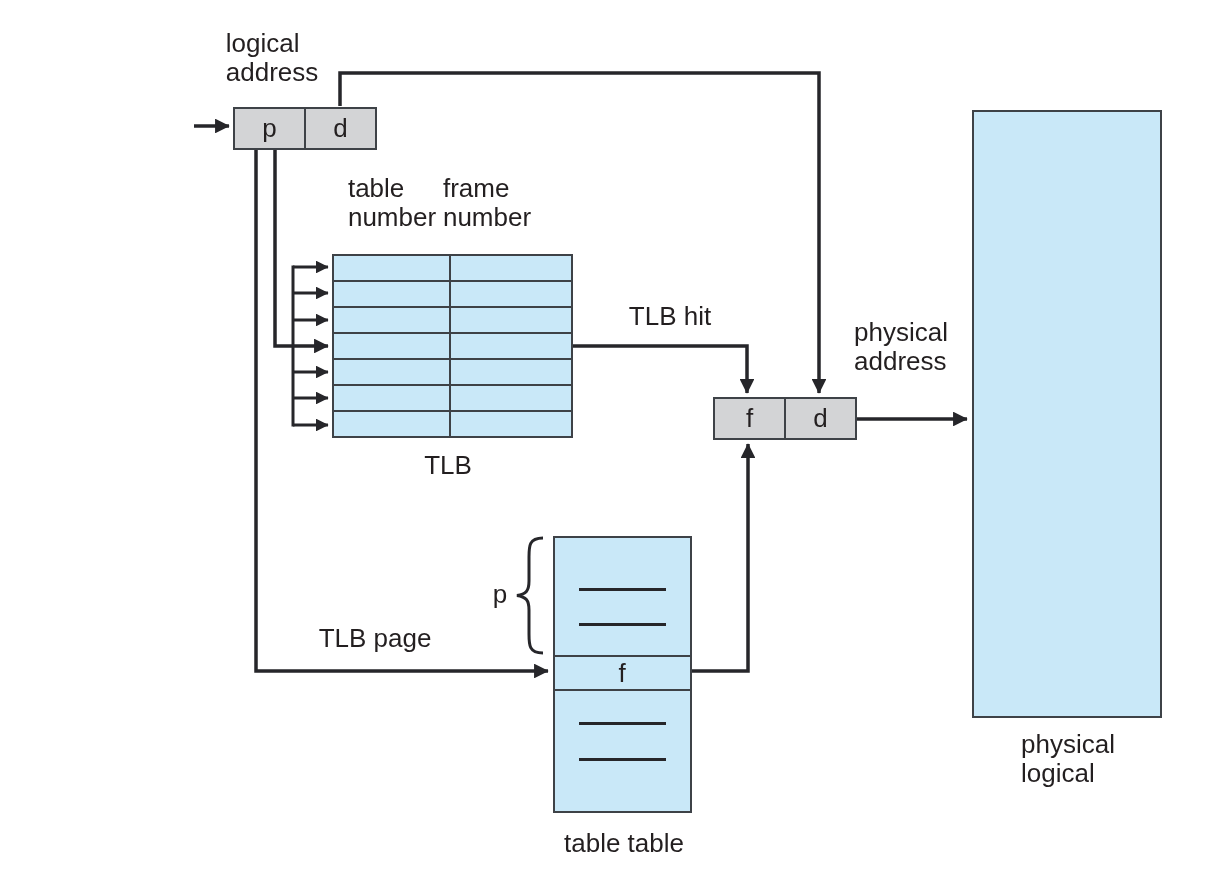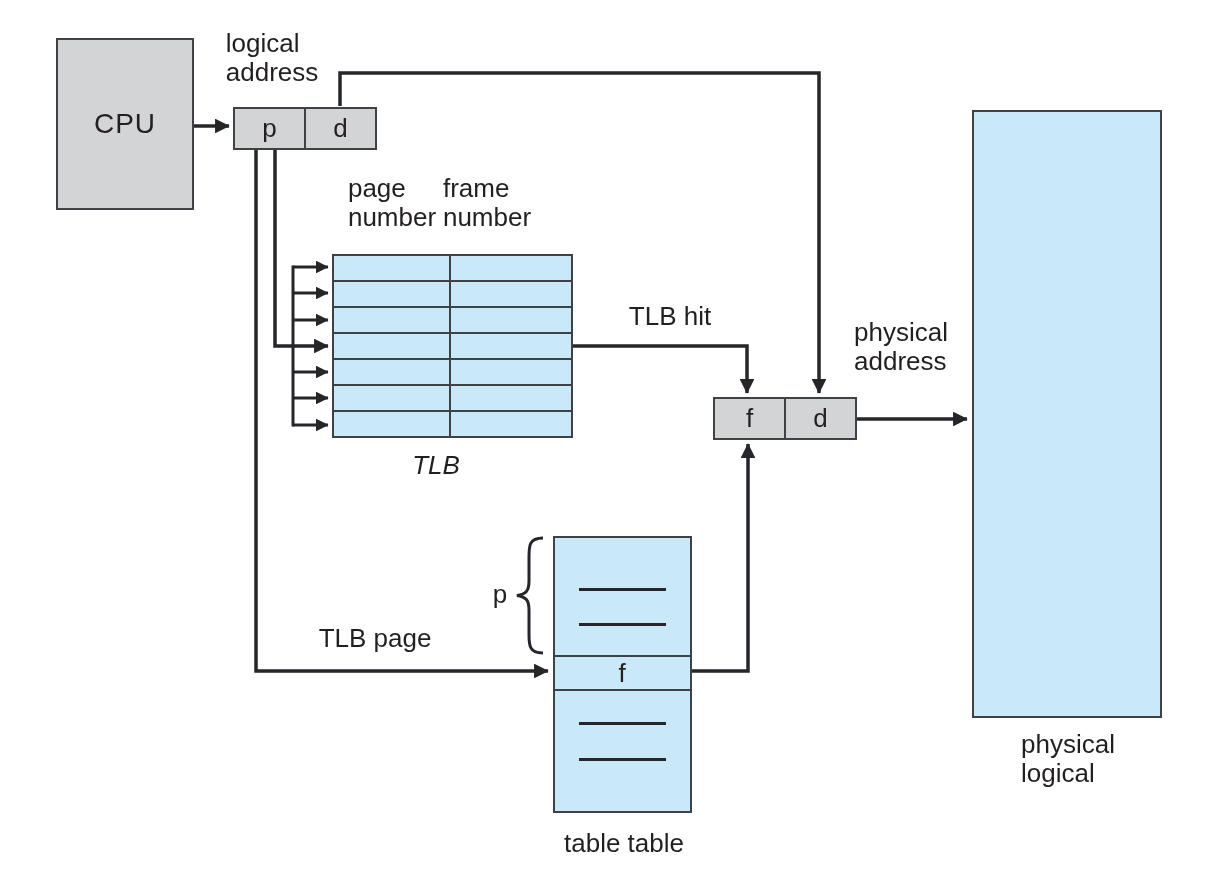--- a/index.html
+++ b/index.html
@@ -110,36 +110,33 @@
 
     <path class="wire" d="M 573 346 L 747 346 L 747 393" marker-end="url(#arr)"></path>
 
     <path class="wire" d="M 692 671 L 748 671 L 748 444" marker-end="url(#arr)"></path>
 
     <path class="wire" d="M 857 419 L 967 419" marker-end="url(#arr)"></path>
 
     <path class="wire thin" d="M 543 538 C 529 538 529 546 529 557 L 529 581 C 529 591 526 594 517 595.5 C 526 597 529 600 529 610 L 529 634 C 529 645 529 653 543 653"></path>
   </svg>
 
-  <div class="box gray" style="left:56px;top:38px;width:138px;height:172px;">
-    <div class="cpu-label">CPU</div>
-  </div>
 
   <div class="label" style="left:272px;top:29px;">
     <div>logical</div>
     <div>address</div>
   </div>
 
   <div class="box gray cell-pair" style="left:233px;top:107px;width:144px;height:43px;">
     <div class="cell first">p</div>
     <div class="cell">d</div>
   </div>
 
   <div class="label" style="left:392px;top:174px;">
-    <div>page</div>
+    <div>table</div>
     <div>number</div>
   </div>
   <div class="label" style="left:487px;top:174px;">
     <div>frame</div>
     <div>number</div>
   </div>
 
   <div class="box blue" style="left:332px;top:254px;width:241px;height:184px;background:transparent;">
     <div class="tlb-rows">
         <div class="tlb-row">
@@ -166,21 +163,21 @@
           <div class="tlb-cell-page blue"></div>
           <div class="tlb-cell-frame blue"></div>
         </div>
         <div class="tlb-row">
           <div class="tlb-cell-page blue"></div>
           <div class="tlb-cell-frame blue"></div>
         </div>
       </div>
   </div>
 
-  <div class="label" style="left:436px;top:451px;font-style:italic;">TLB</div>
+  <div class="label" style="left:448px;top:451px;">TLB</div>
 
   <div class="label" style="left:646px;top:302px;margin-left:24px;">TLB hit</div>
 
   <div class="label" style="left:375px;top:624px;">TLB page</div>
 
   <div class="label" style="left:901px;top:318px;">
     <div>physical</div>
     <div>address</div>
   </div>
 

